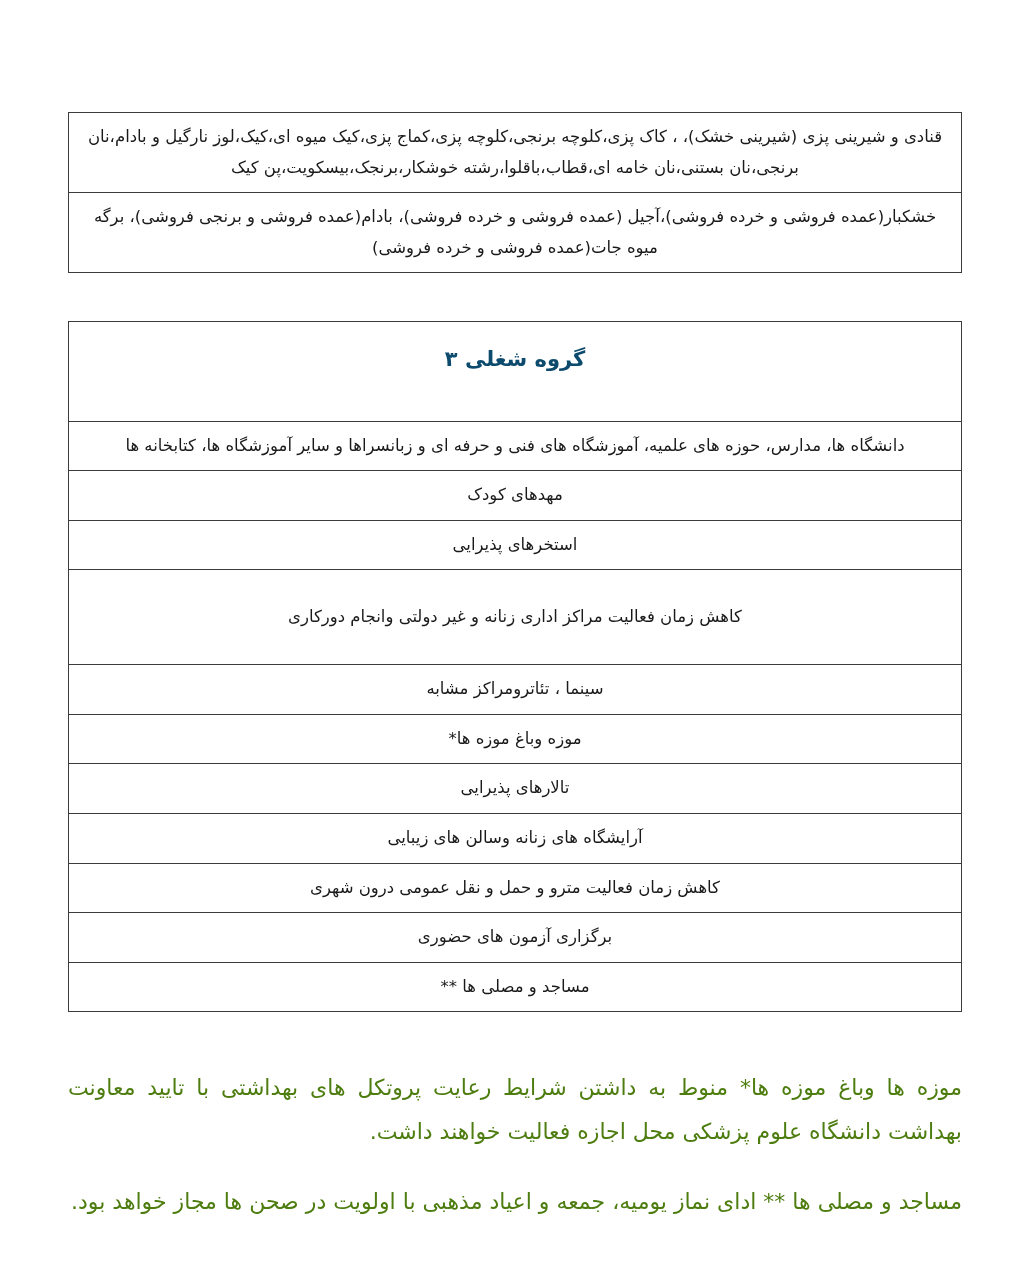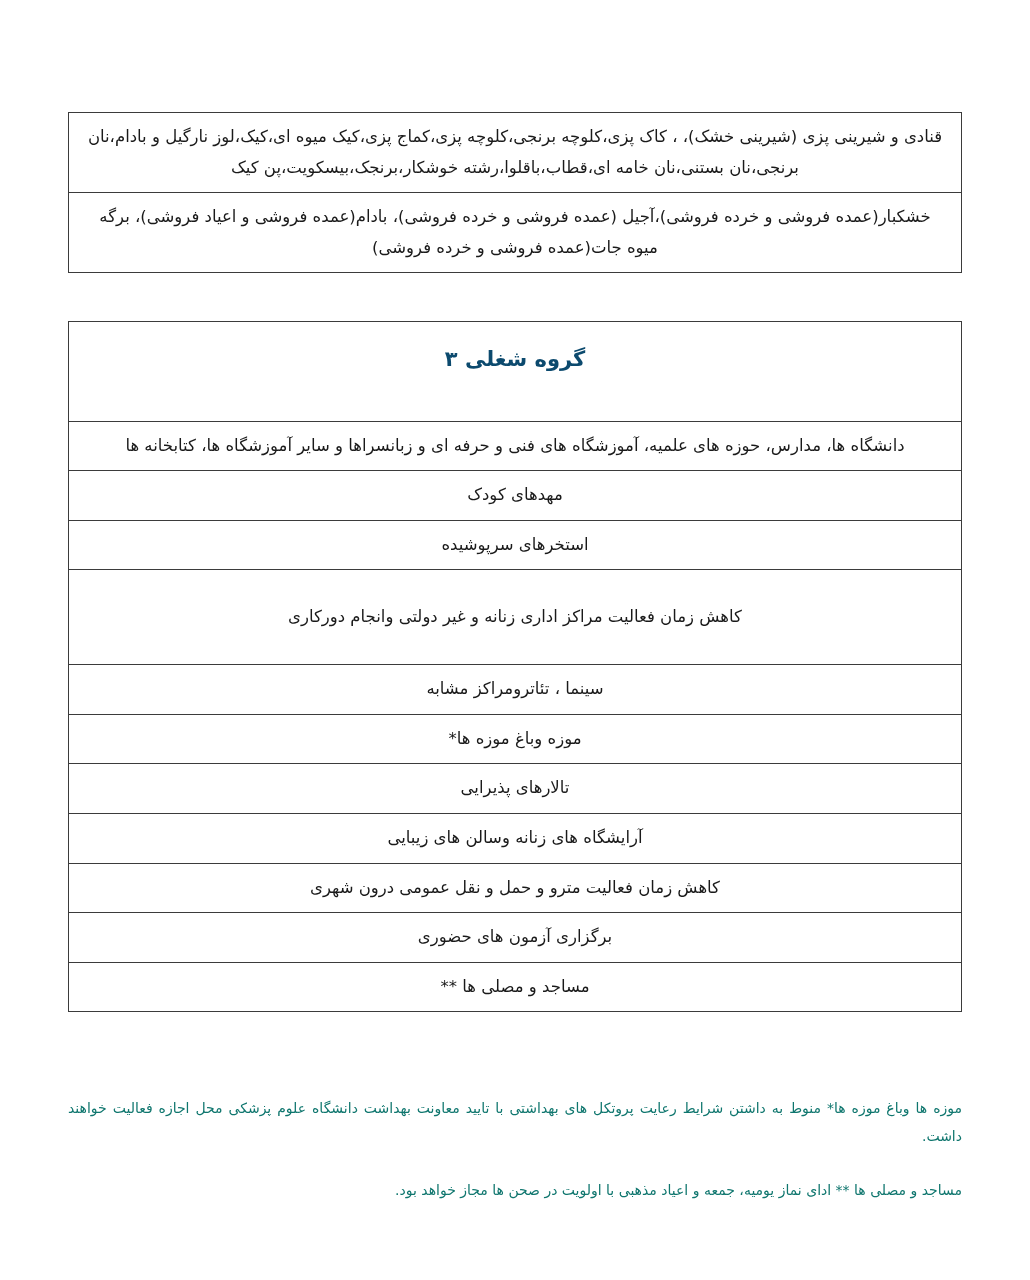--- a/index.html
+++ b/index.html
@@ -55,24 +55,24 @@
     border-top: none !important;
     height: 26px;
     padding: 0 !important;
   }
   .tall-cell {
     height: 76px;
   }
   .gap-between-tables { height: 48px; }
 
   .notes {
-    margin-top: 82px;
-    font-size: 14px;
+    margin-top: 54px;
+    font-size: 22px;
     line-height: 2.0;
-    color: #0f766e;
+    color: #4d7c0f;
   }
   .note-p {
     margin: 0 0 26px 0;
     text-align: justify;
     text-align-last: right;
   }
   .note-p.second {
     text-align: right;
   }
 </style>
@@ -82,21 +82,21 @@
 <div class="page">
 
   <div class="spacer-top"></div>
 
   <table class="doc-table">
     <tbody>
       <tr>
         <td class="cell-justify">قنادی و شیرینی پزی (شیرینی خشک)، ، کاک پزی،کلوچه برنجی،کلوچه پزی،کماج پزی،کیک میوه ای،کیک،لوز نارگیل و بادام،نان برنجی،نان بستنی،نان خامه ای،قطاب،باقلوا،رشته خوشکار،برنجک،بیسکویت،پن کیک</td>
       </tr>
       <tr>
-        <td class="cell-justify">خشکبار(عمده فروشی و خرده فروشی)،آجیل (عمده فروشی و خرده فروشی)، بادام(عمده فروشی و اعیاد فروشی)، برگه میوه جات(عمده فروشی و خرده فروشی)</td>
+        <td class="cell-justify">خشکبار(عمده فروشی و خرده فروشی)،آجیل (عمده فروشی و خرده فروشی)، بادام(عمده فروشی و برنجی فروشی)، برگه میوه جات(عمده فروشی و خرده فروشی)</td>
       </tr>
     </tbody>
   </table>
 
   <div class="gap-between-tables"></div>
 
   <table class="doc-table">
     <tbody>
       <tr>
         <td class="group-title-cell">
@@ -106,21 +106,21 @@
       <tr>
         <td class="group-title-blank-cell"></td>
       </tr>
       <tr>
         <td>دانشگاه ها، مدارس، حوزه های علمیه، آموزشگاه های فنی و حرفه ای و زبانسراها و سایر آموزشگاه ها، کتابخانه ها</td>
       </tr>
       <tr>
         <td>مهدهای کودک</td>
       </tr>
       <tr>
-        <td>استخرهای سرپوشیده</td>
+        <td>استخرهای پذیرایی</td>
       </tr>
       <tr>
         <td class="tall-cell">کاهش زمان فعالیت مراکز اداری زنانه و غیر دولتی وانجام دورکاری</td>
       </tr>
       <tr>
         <td>سینما ، تئاترومراکز مشابه</td>
       </tr>
       <tr>
         <td>موزه وباغ موزه ها*</td>
       </tr>

